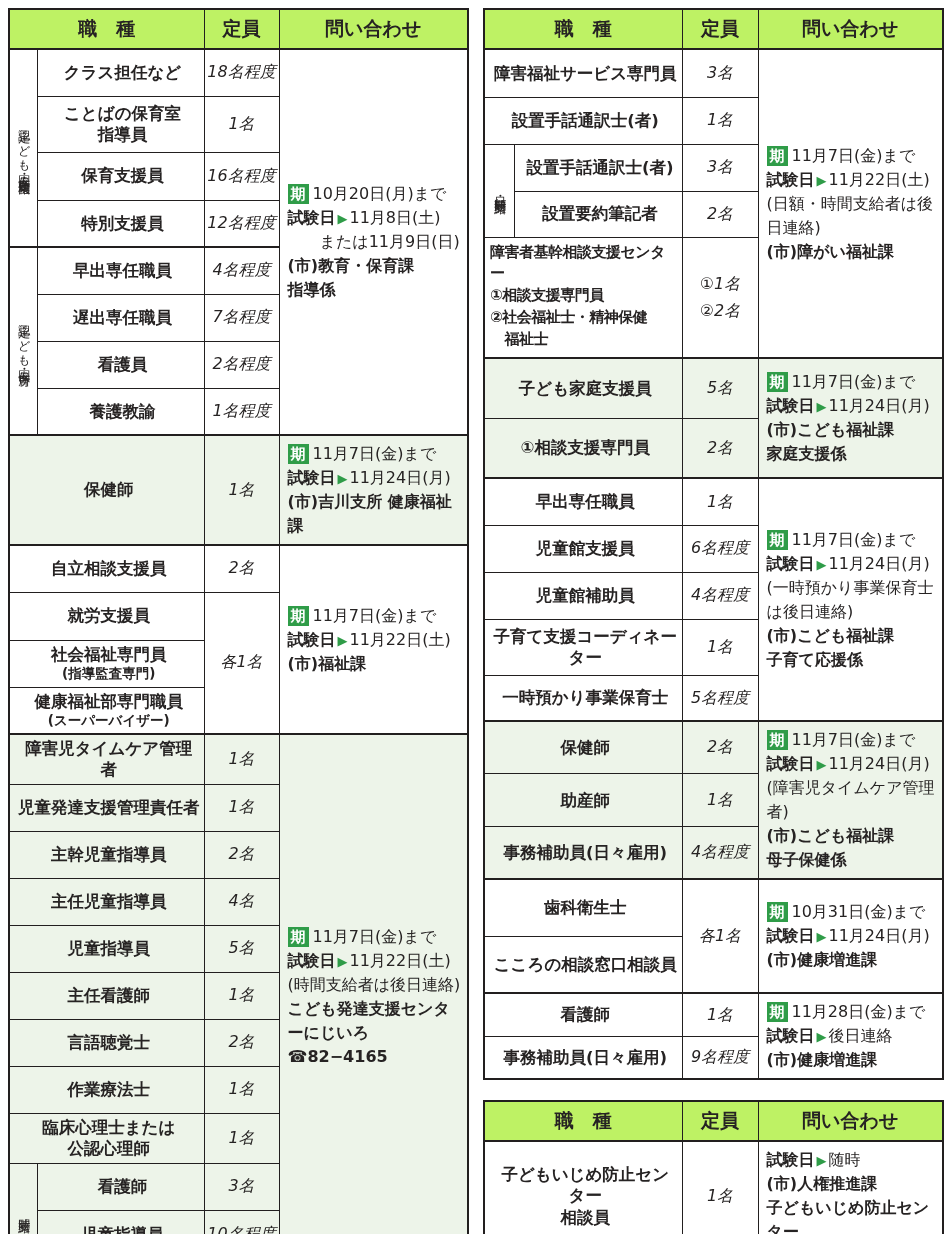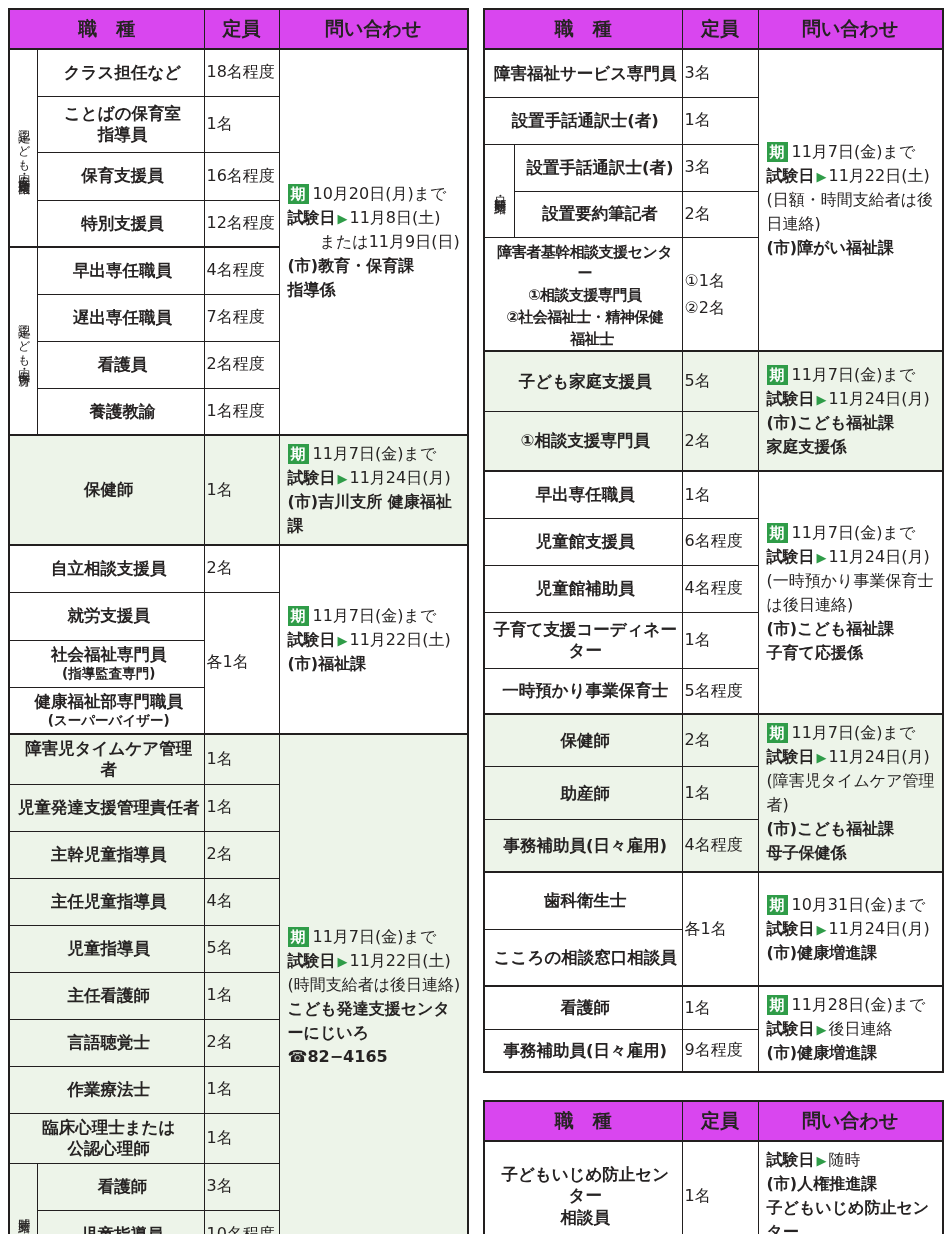--- a/index.html
+++ b/index.html
@@ -1,31 +1,31 @@
 <!DOCTYPE html>
 <html><head>
 <meta charset="utf-8">
 <style>
   html,body{margin:0;padding:0;background:#fff;}
   .page{position:relative;width:950px;height:1234px;background:#fff;
         font-family:"DejaVu Sans",sans-serif;color:#262323;overflow:hidden;}
   table{border-collapse:collapse;table-layout:fixed;}
   .tbl{position:absolute;border:2px solid #221f1f;}
   .tbl td,.tbl th{border:1px solid #221f1f;padding:0;overflow:hidden;}
-  .tbl th{background:#d946ef;font-size:19px;font-weight:bold;text-align:center;
+  .tbl th{background:#bef264;font-size:19px;font-weight:bold;text-align:center;
           border-bottom:2px solid #221f1f;}
   tr.st>td{border-top:2px solid #221f1f;}
   tr.gb>td{border-top:2px solid #221f1f;}
   tr.sh>td{background:#edf4e9;}
   td.g{writing-mode:vertical-rl;font-size:12px;line-height:1.15;text-align:center;
        padding:4px 0;letter-spacing:1px;font-weight:normal;}
   td.j{font-weight:bold;font-size:16.5px;padding:3px 4px 3px 8px;line-height:1.3;text-align:center;}
-  td.jm{font-weight:bold;padding:4px 2px 0 5px;text-align:center;}
+  td.jm{font-weight:bold;padding:4px 2px 7px 5px;}
   td.jm div{font-size:15px;letter-spacing:-0.5px;line-height:1.45;}
-  td.c{text-align:left;font-size:16px;padding:2px;}
+  td.c{text-align:center;font-size:16px;padding:2px;font-style:italic;}
   td.c .cl{line-height:1.7;}
   td.q{font-size:16px;padding:6px 5px 6px 8px;line-height:1.5;vertical-align:middle;}
   .sub{font-size:13.5px;}
   .kiki{display:inline-block;background:#2f9c48;color:#fff;font-weight:bold;
         font-size:15px;line-height:20px;padding:0 3px;margin-right:4px;}
   .exm{font-weight:bold;}
   .arw{color:#2f9c48;font-size:13px;padding:0 2px;}
   .ln{}
   .ln.b{font-weight:bold;}
   .ln.ind{padding-left:32px;}

